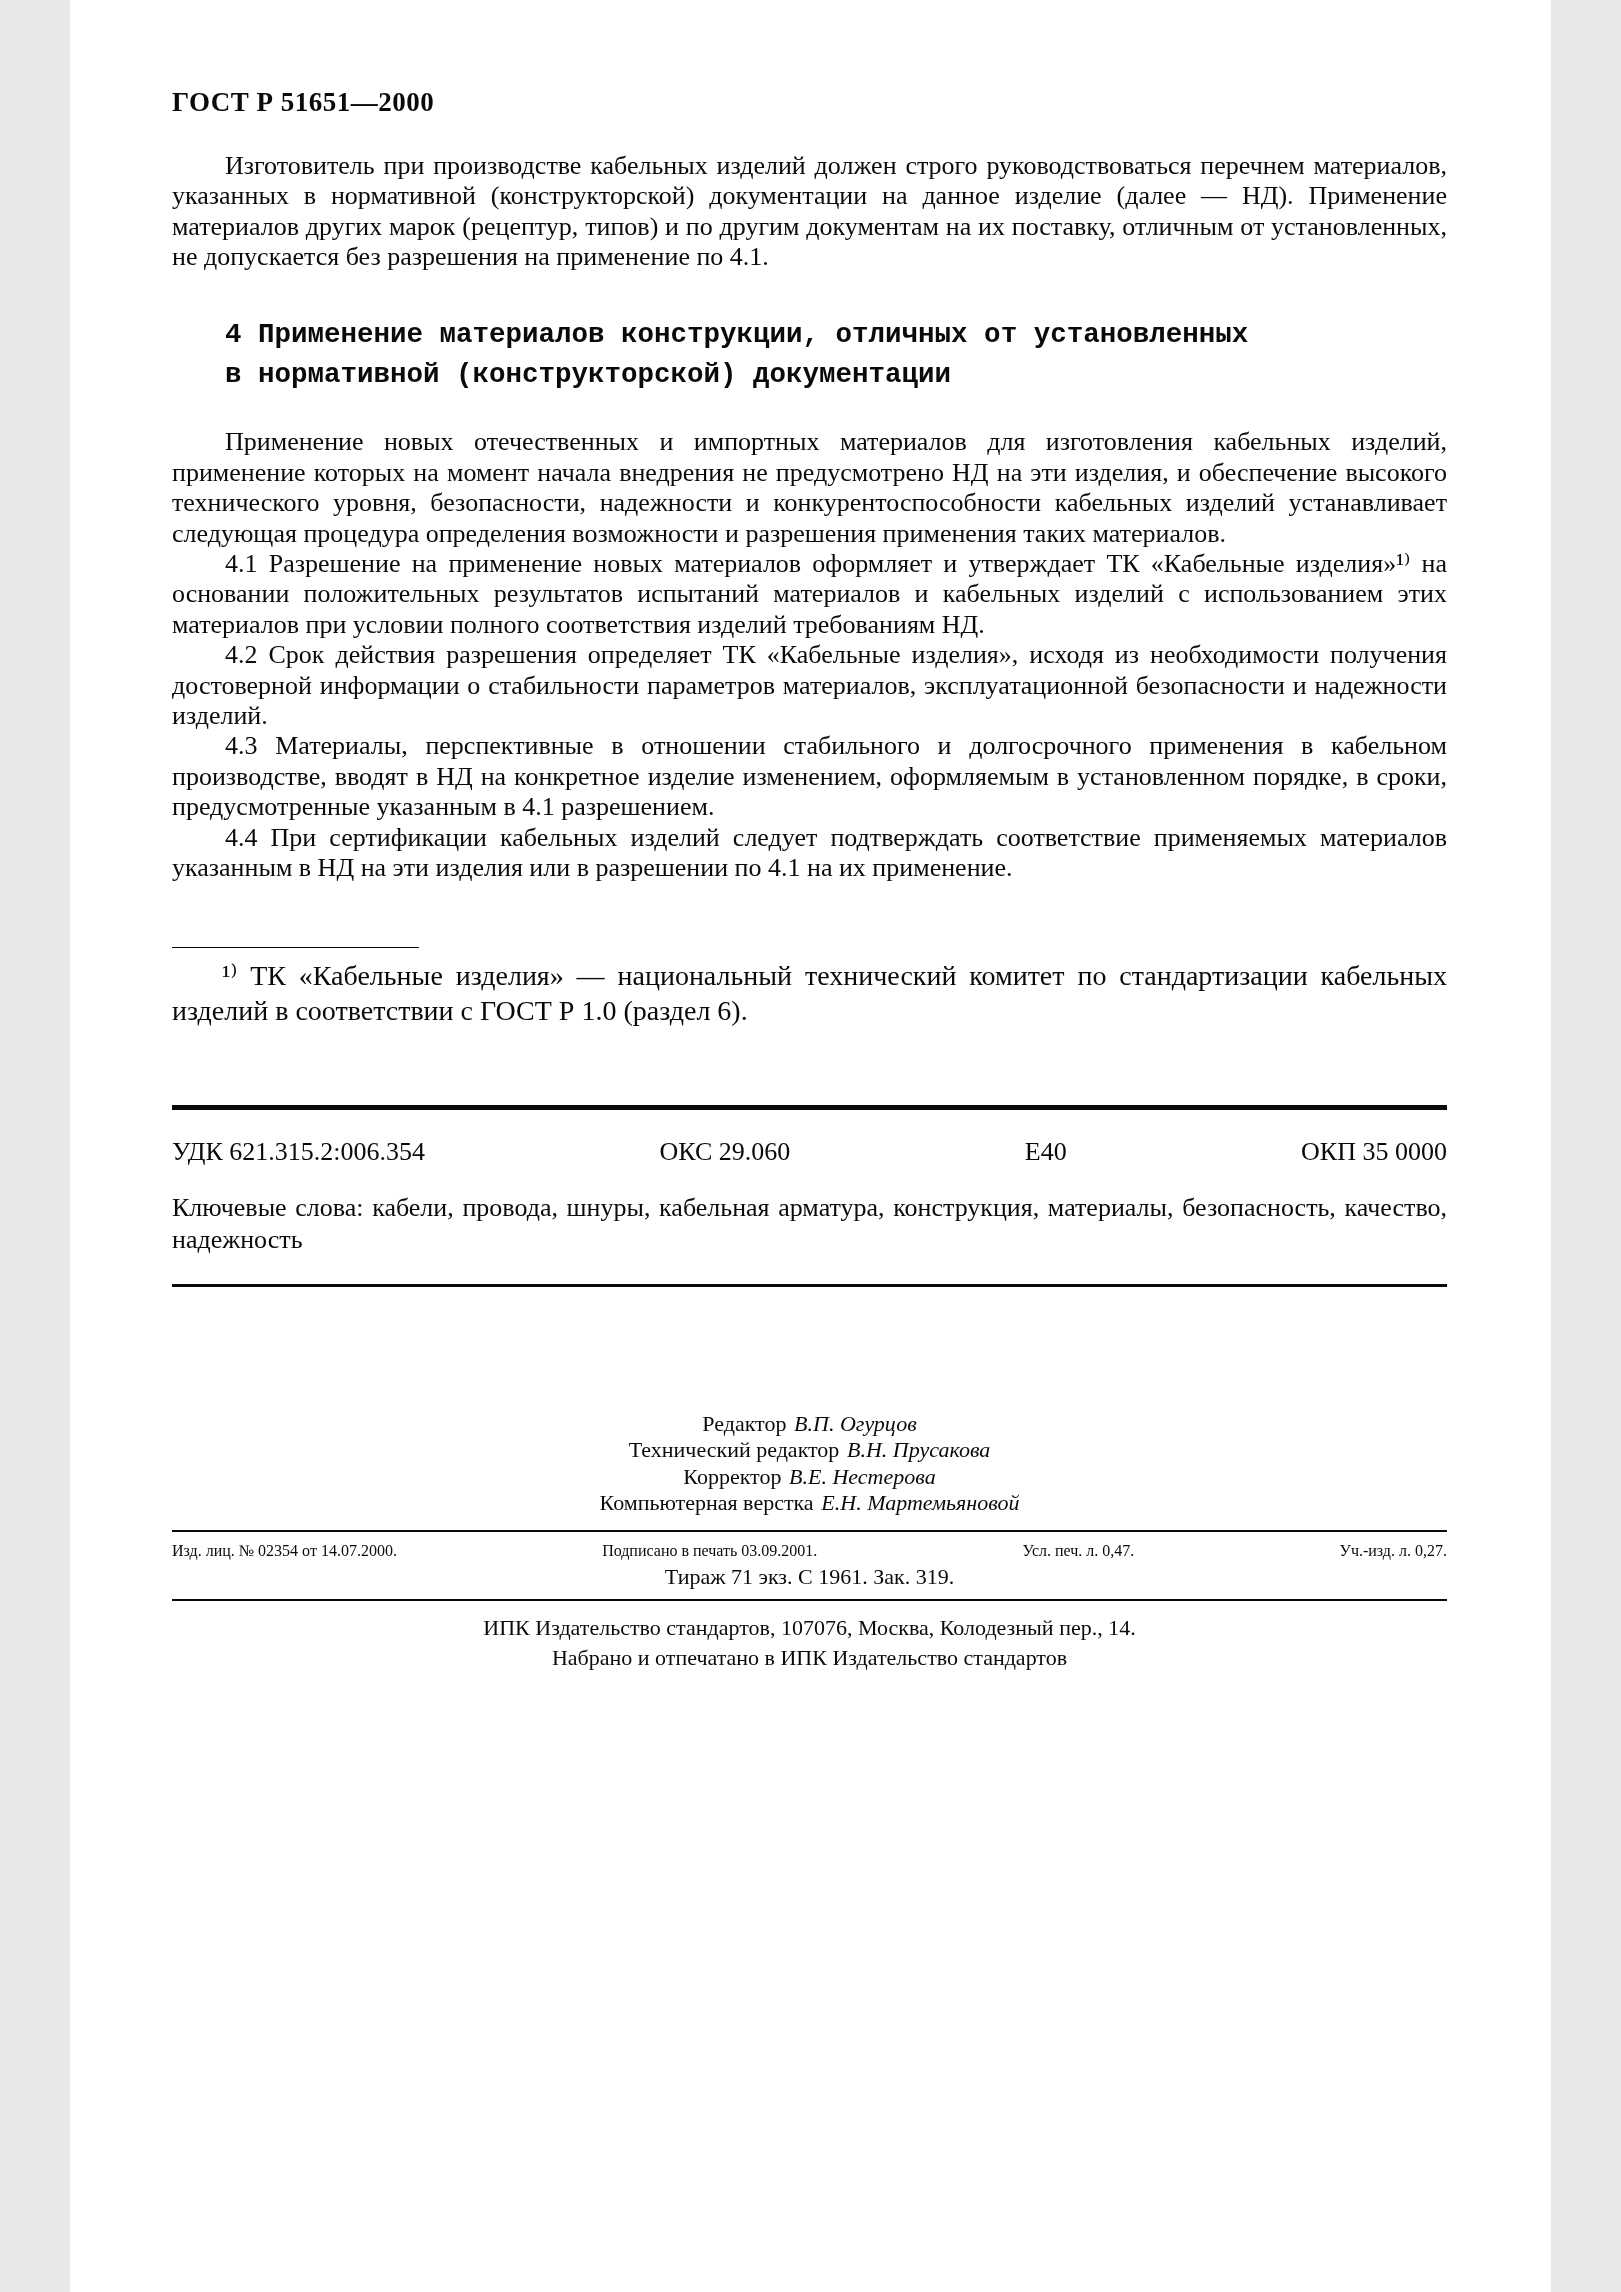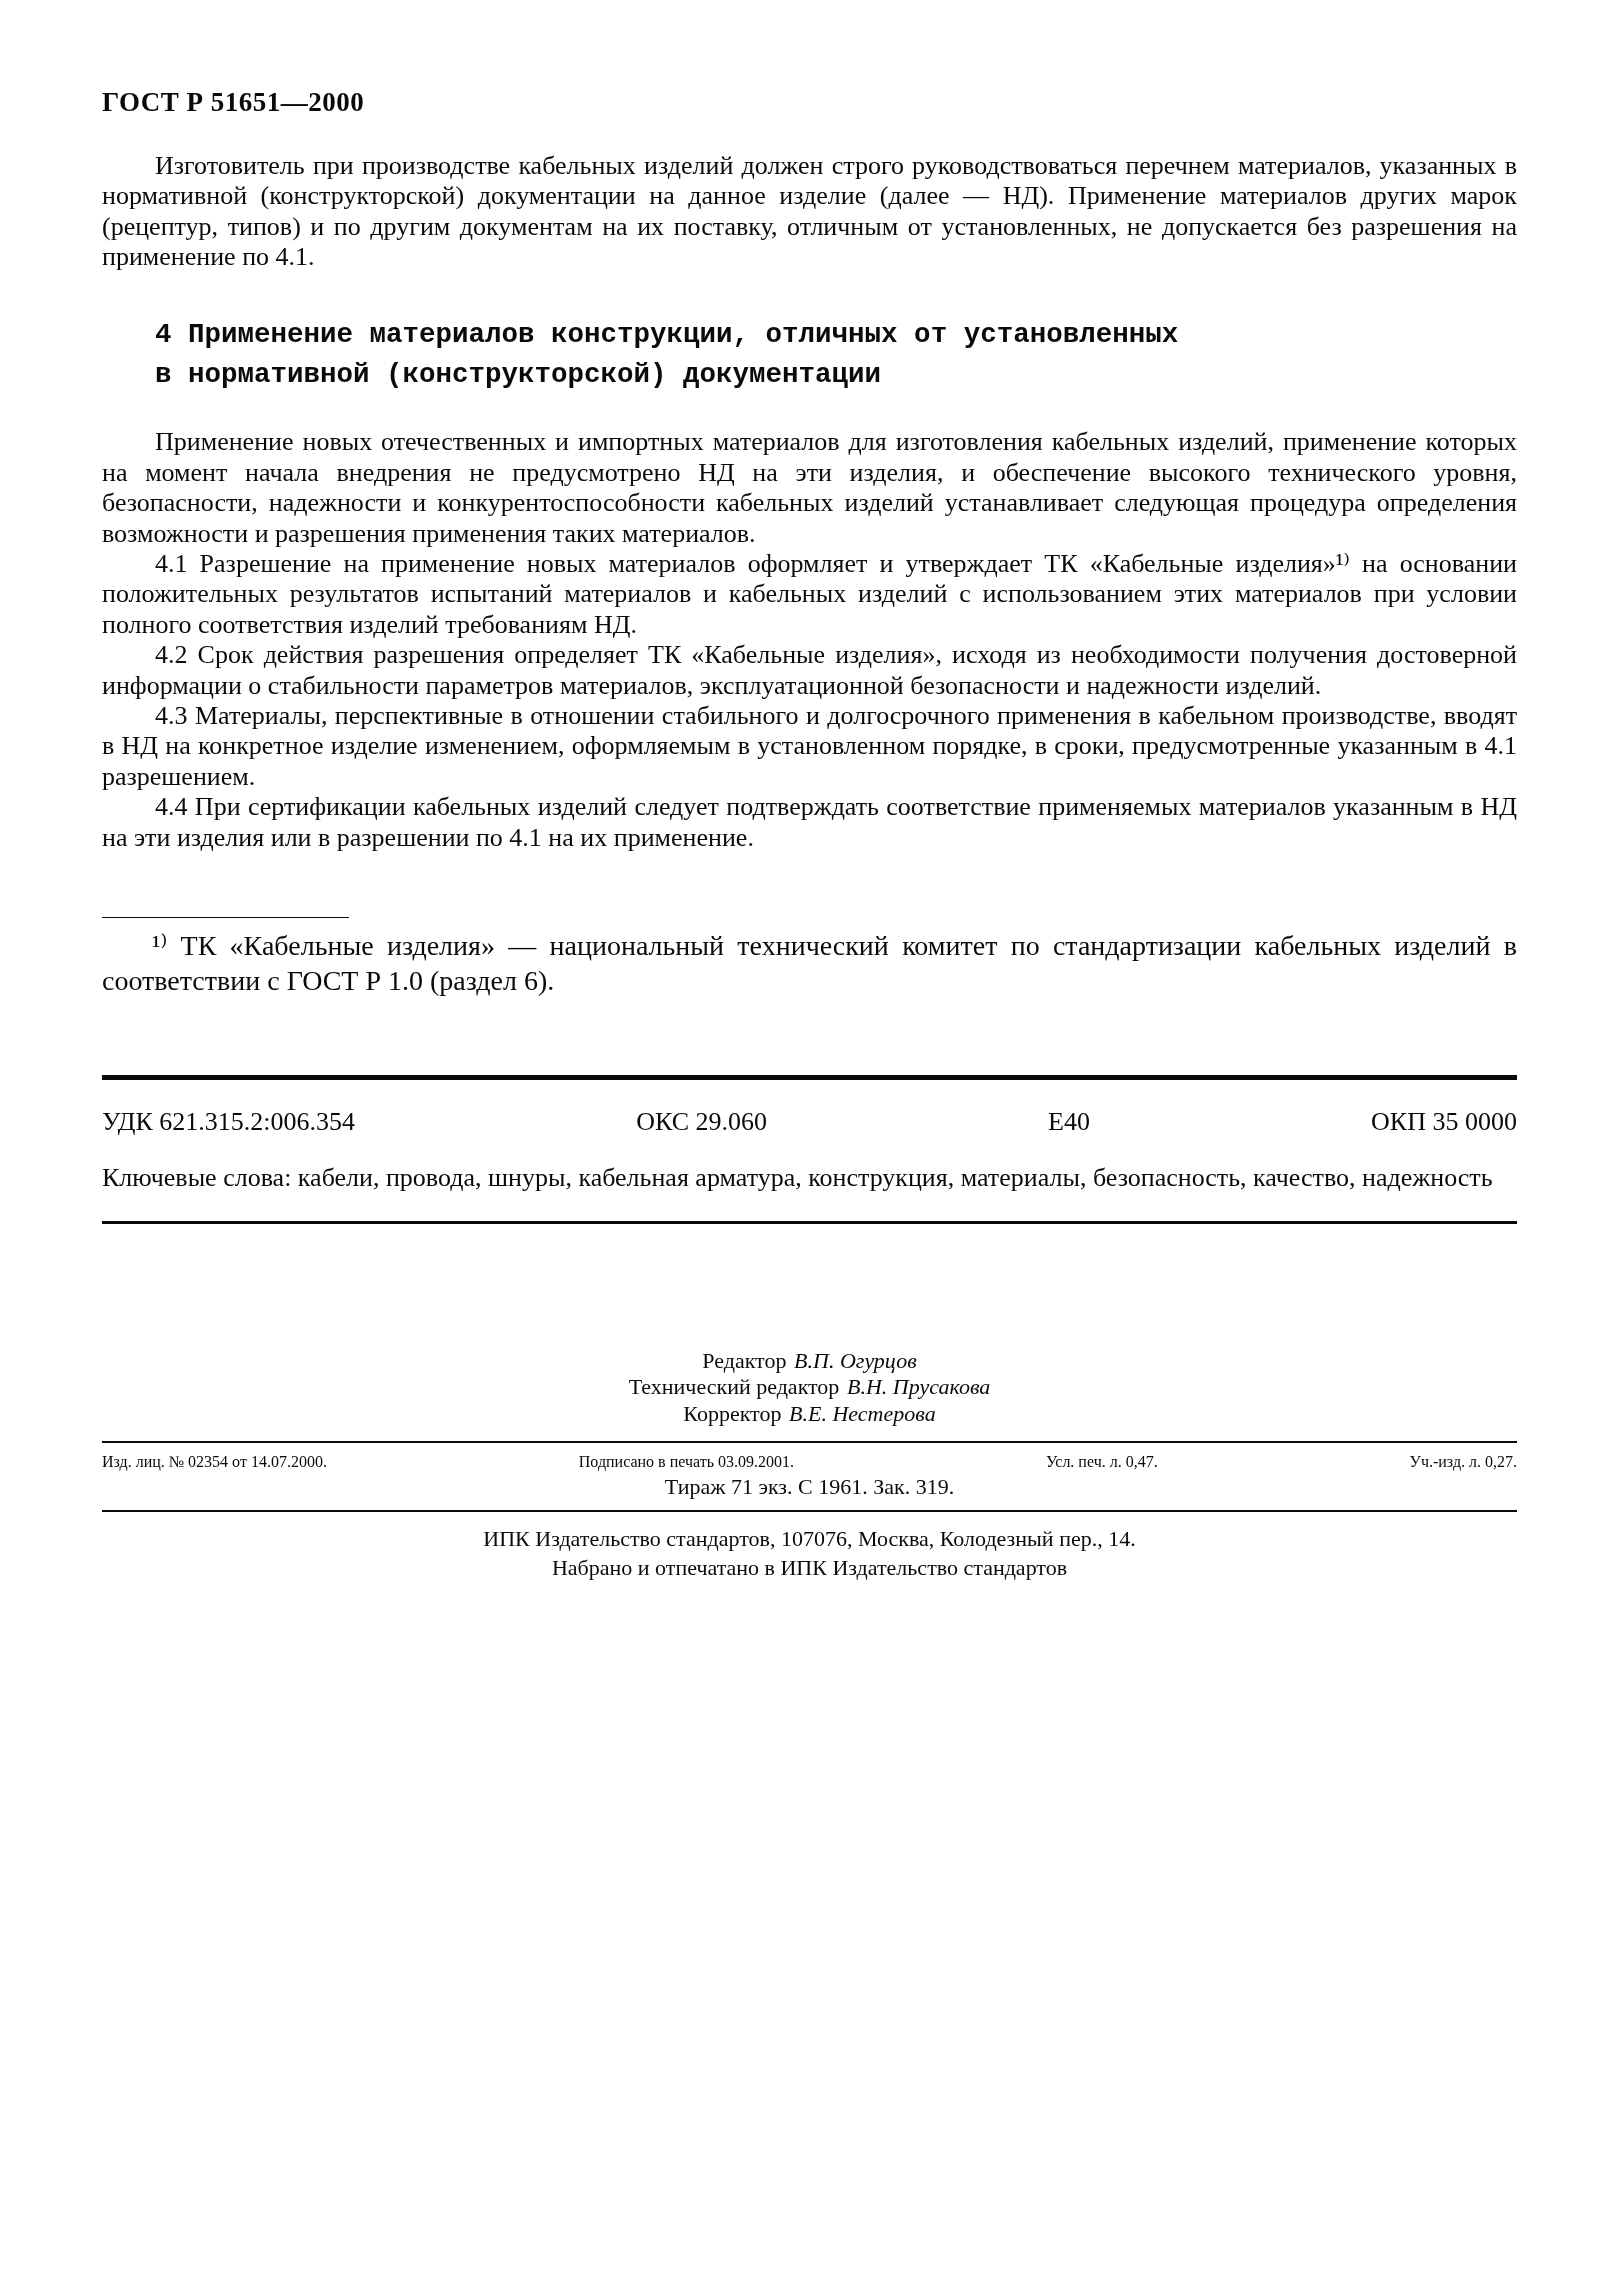--- a/index.html
+++ b/index.html
@@ -1,18 +1,18 @@
 <!DOCTYPE html>
 <html><head>
 <meta charset="utf-8">
 <style>
   html, body { margin: 0; padding: 0; background: #e8e8e8; }
   .page {
     position: relative;
-    width: 1621px;
+    width: 1481px;
     height: 2292px;
     margin: 0 auto;
     background: #ffffff;
     color: #0a0a0a;
     font-family: "Liberation Serif", "DejaVu Serif", serif;
     box-sizing: border-box;
     padding: 87px 104px 0 102px;
   }
   .doc-code {
     font-weight: bold;
@@ -147,20 +147,23 @@
   <div class="colophon">
     <div class="colophon-line">
       <span>Редактор</span><span class="nm">В.П. Огурцов</span>
     </div>
     <div class="colophon-line">
       <span>Технический редактор</span><span class="nm">В.Н. Прусакова</span>
     </div>
     <div class="colophon-line">
       <span>Корректор</span><span class="nm">В.Е. Нестерова</span>
     </div>
+    <div class="colophon-line">
+      <span>Компьютерная верстка</span><span class="nm">Е.Н. Мартемьяновой</span>
+    </div>
   </div>
 
   <div class="rule-thin imprint-rule-top"></div>
 
   <div class="imprint-line1">
     <span>Изд. лиц. № 02354 от 14.07.2000.</span>
     <span>Подписано в печать 03.09.2001.</span>
     <span>Усл. печ. л. 0,47.</span>
     <span>Уч.-изд. л. 0,27.</span>
   </div>

